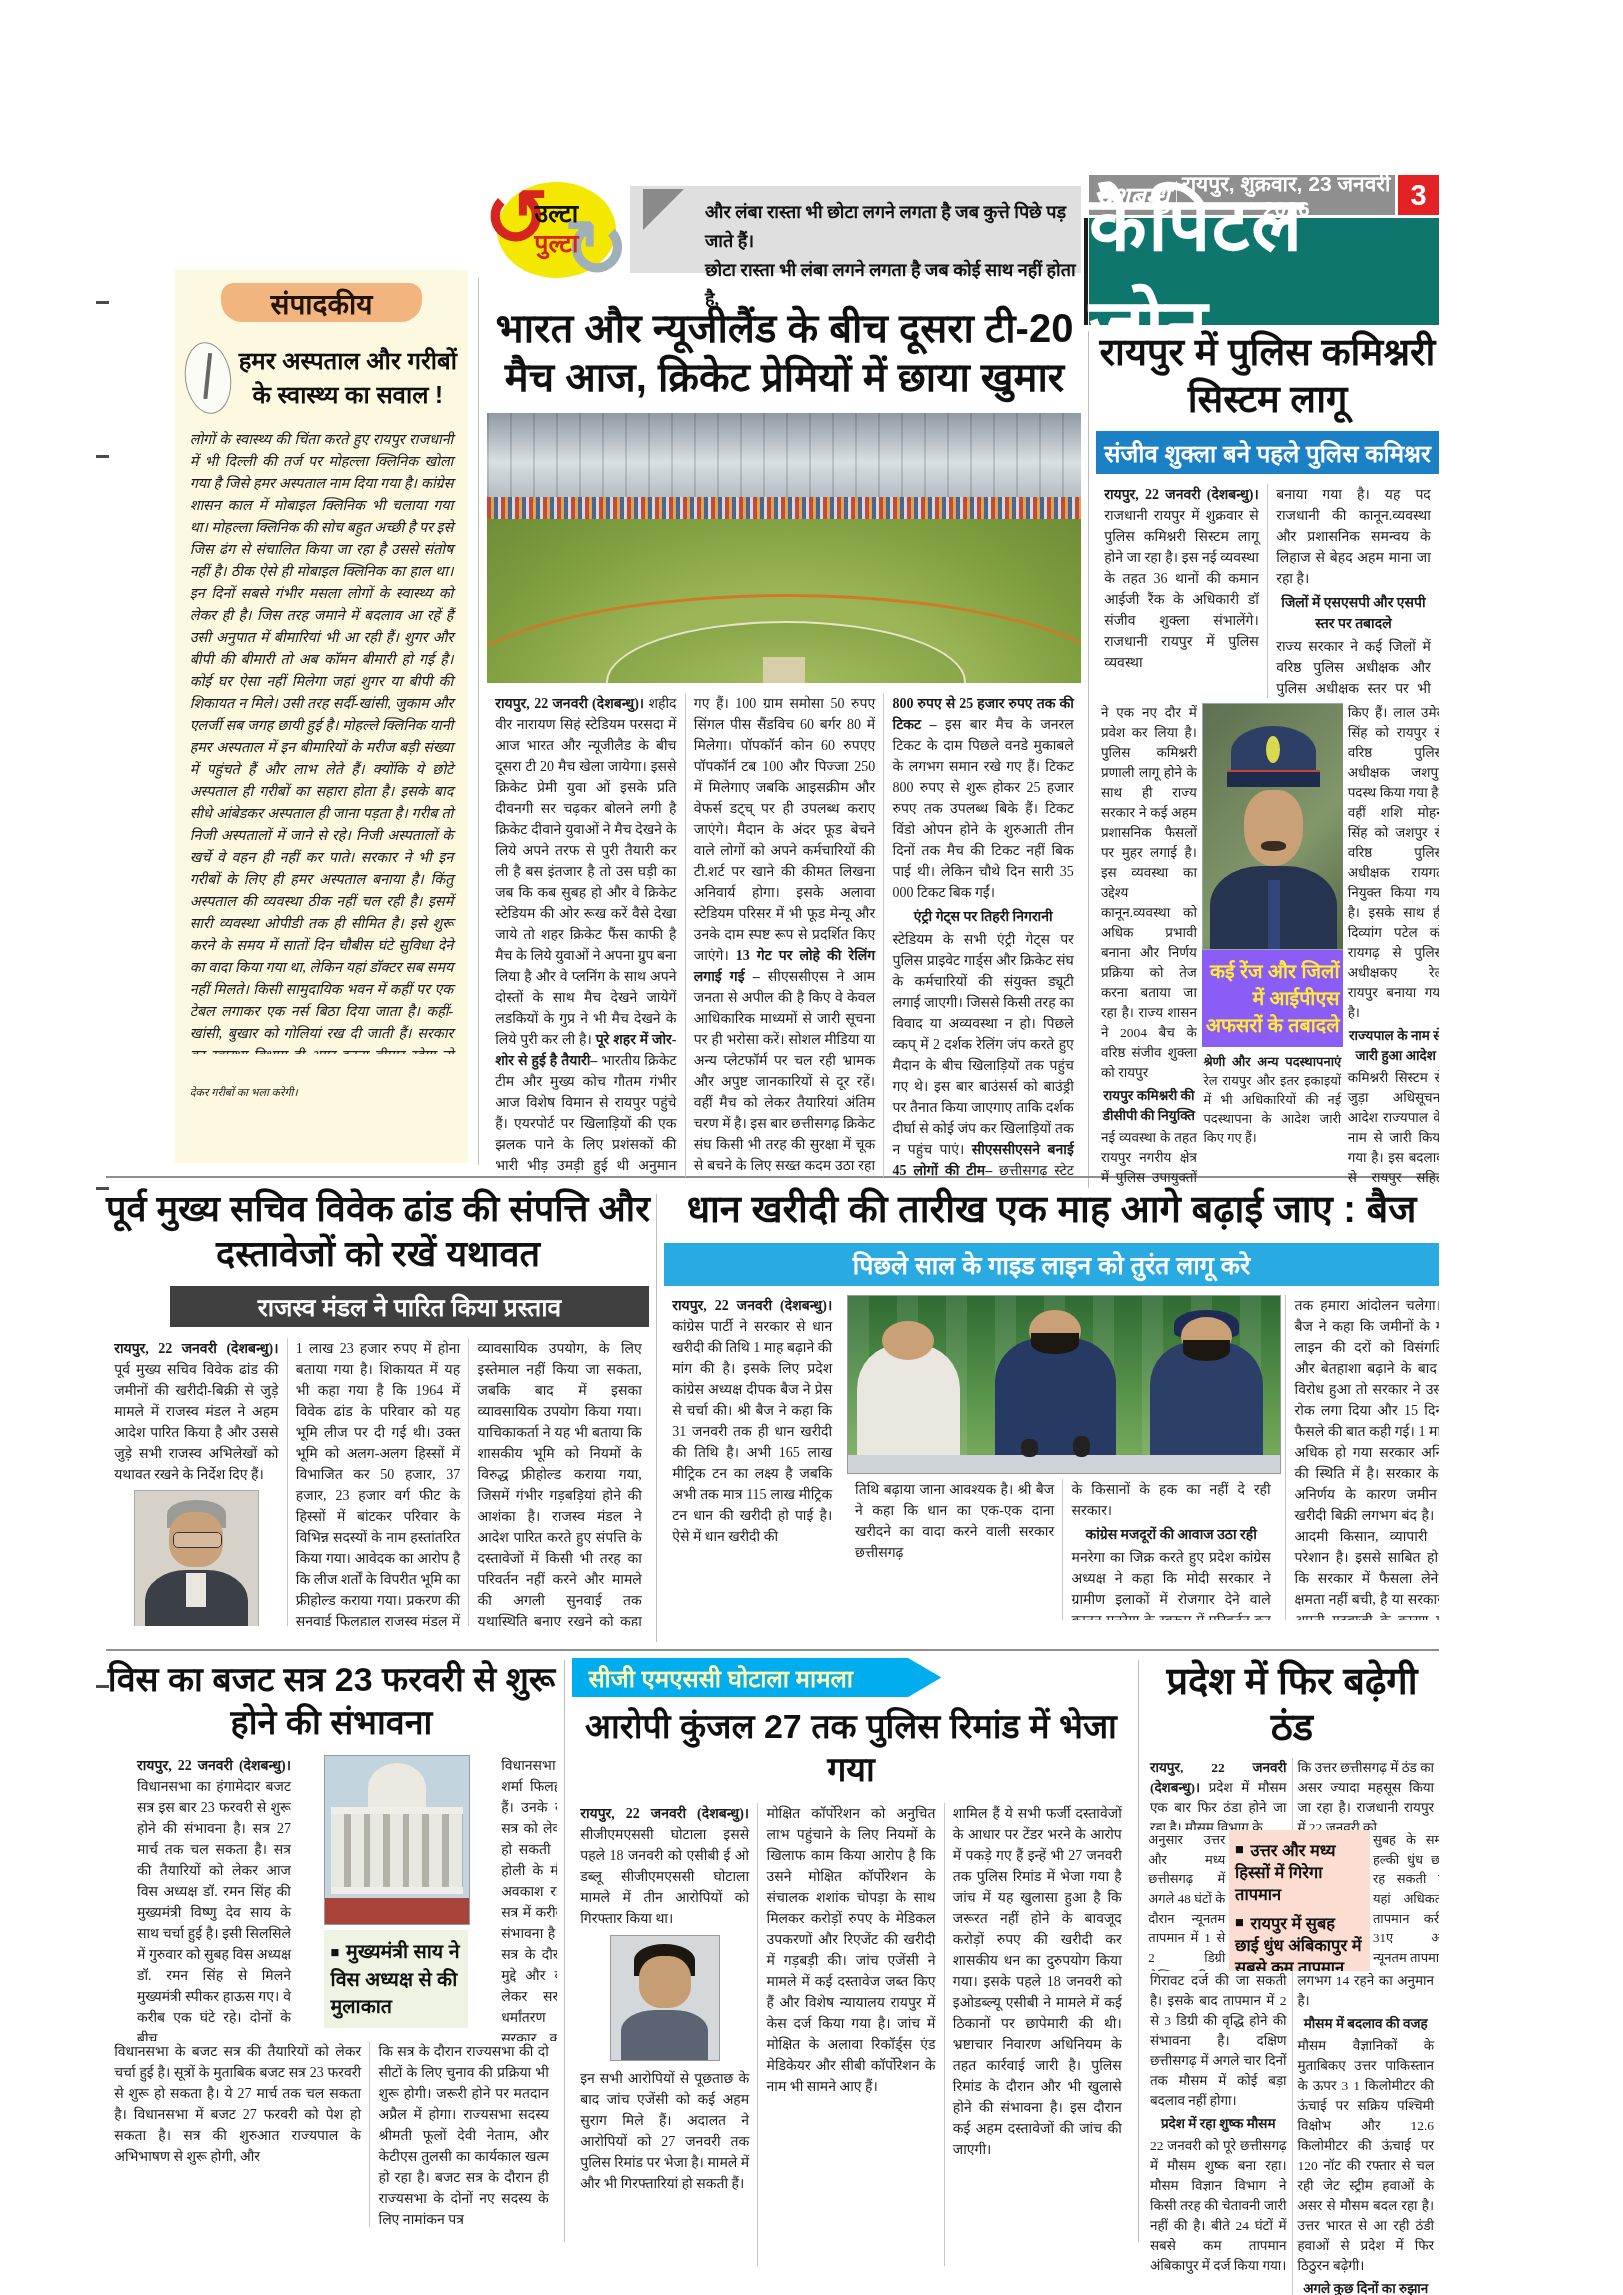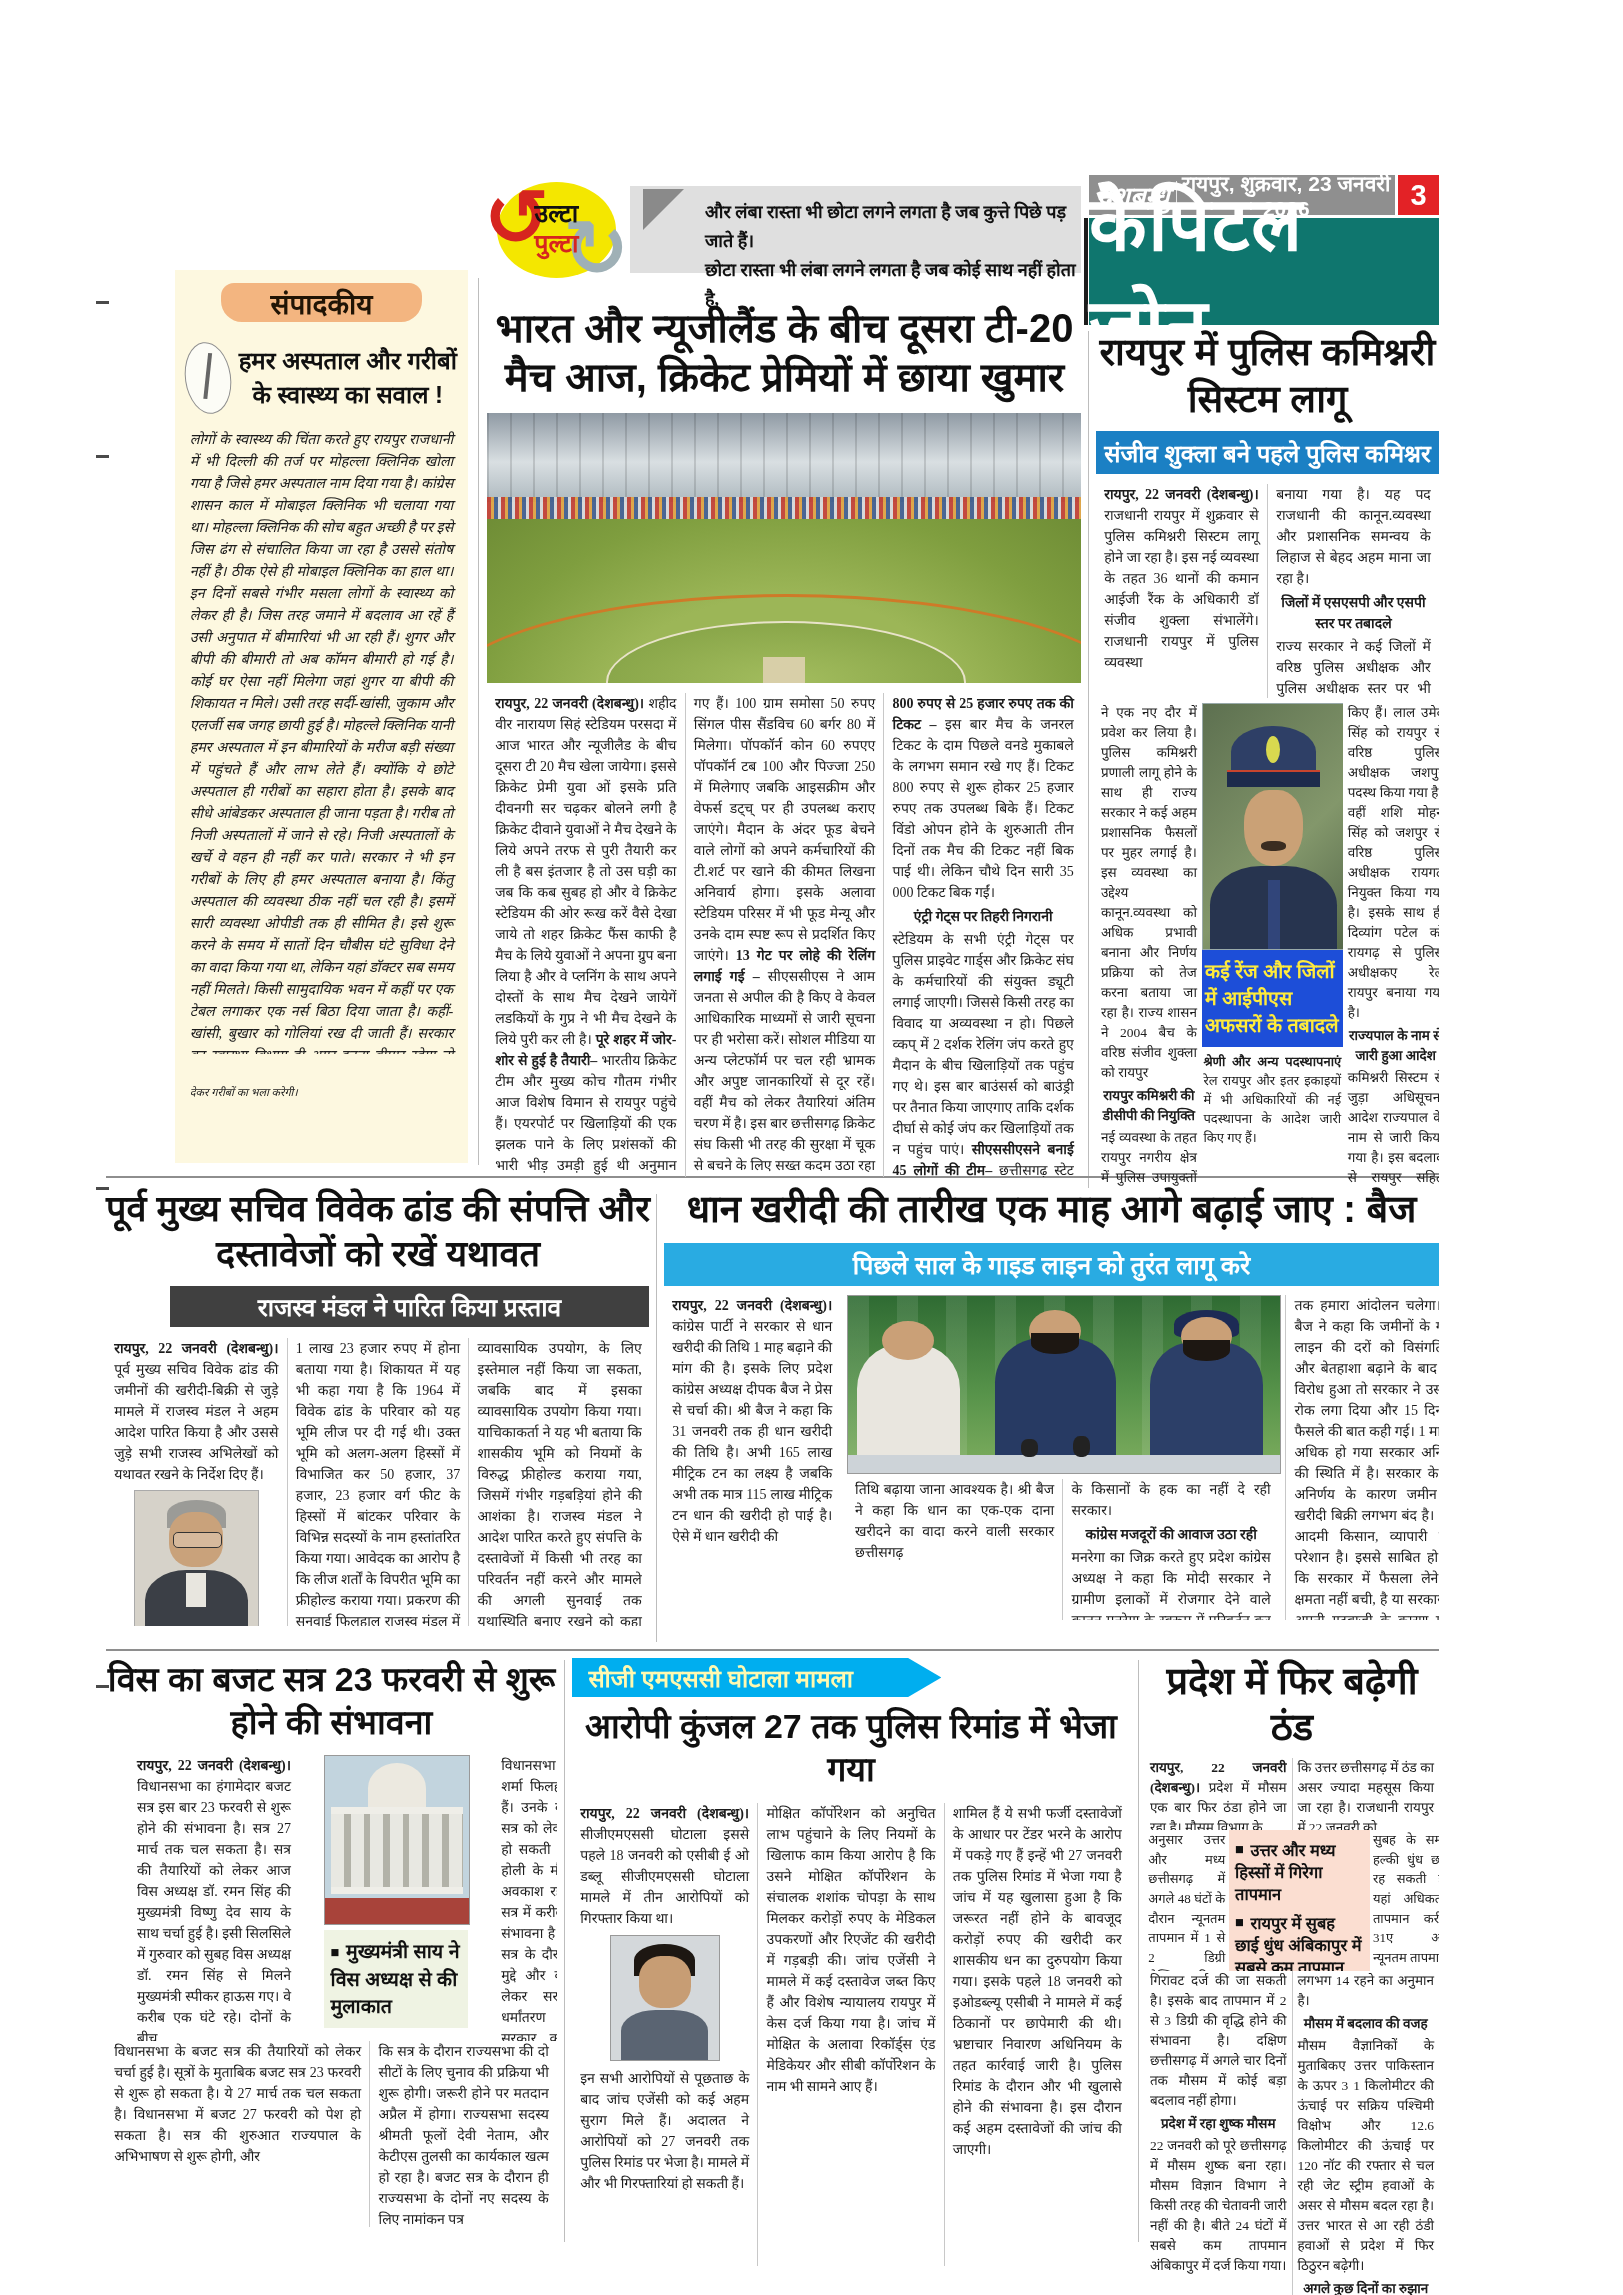--- a/index.html
+++ b/index.html
@@ -74,22 +74,22 @@
   .po-center{width:141px;flex:none;overflow:hidden;}
   .ph-officer{position:relative;width:100%;height:245px;overflow:hidden;border:0.8px solid #9aa;
      background:linear-gradient(135deg,#5d7050,#83976b 60%,#55684a);}
   .of-cap{position:absolute;left:20%;top:9%;width:60%;height:21%;background:#2e3f66;border-radius:50% 50% 10% 10%;}
   .of-band{position:absolute;left:17%;top:27%;width:66%;height:6%;background:#1d2b4c;border-top:2.5px solid #c8452e;}
   .of-badge{position:absolute;left:45%;top:13%;width:10%;height:11%;background:#d8d94f;border-radius:50%;}
   .of-face{position:absolute;left:29%;top:35%;width:42%;height:31%;background:#caa176;border-radius:42% 42% 48% 48%;}
   .of-mo{position:absolute;left:41%;top:56%;width:18%;height:4%;background:#3a2c20;border-radius:40%;}
   .of-shoulders{position:absolute;left:5%;top:66%;width:90%;height:40%;background:#27344f;border-radius:40% 40% 0 0;}
   .of-tie{position:absolute;left:46%;top:72%;width:9%;height:28%;background:#31457a;}
-  .po-caption{background:#1d4ed8;color:#FFEB3B;font-family:"Liberation Sans",sans-serif;font-weight:700;
-              text-align:left;font-size:19.6px;line-height:27px;padding:8.2px 3.3px;}
+  .po-caption{background:#8b5cf6;color:#FFEB3B;font-family:"Liberation Sans",sans-serif;font-weight:700;
+              text-align:right;font-size:19.6px;line-height:27px;padding:8.2px 3.3px;}
   .po-centertext{font-size:13px;line-height:19px;text-align:justify;padding:4.9px 1.6px;}
   
   .dhand{position:absolute;left:106px;top:1186px;width:544px;}
   .dh-headline{font-size:36px;line-height:45px;}
   .dh-redbar{margin:9.8px 0 0 64px;width:479px;height:41px;background:#404040;color:#fff;
              font-family:"Liberation Sans",sans-serif;font-size:24.5px;font-weight:700;}
   .dh-cols{display:flex;margin-top:11.4px;height:288px;overflow:hidden;}
   .ph-dhand{position:relative;width:123px;height:152px;margin:4.9px auto;background:#d6d2c9;overflow:hidden;border:0.8px solid #aaa;}
   .vd-hair{position:absolute;left:26%;top:6%;width:48%;height:18%;background:#9b9b97;border-radius:50% 50% 0 0;}
   .vd-face{position:absolute;left:28%;top:14%;width:44%;height:36%;background:#c9a27b;border-radius:42%;}

